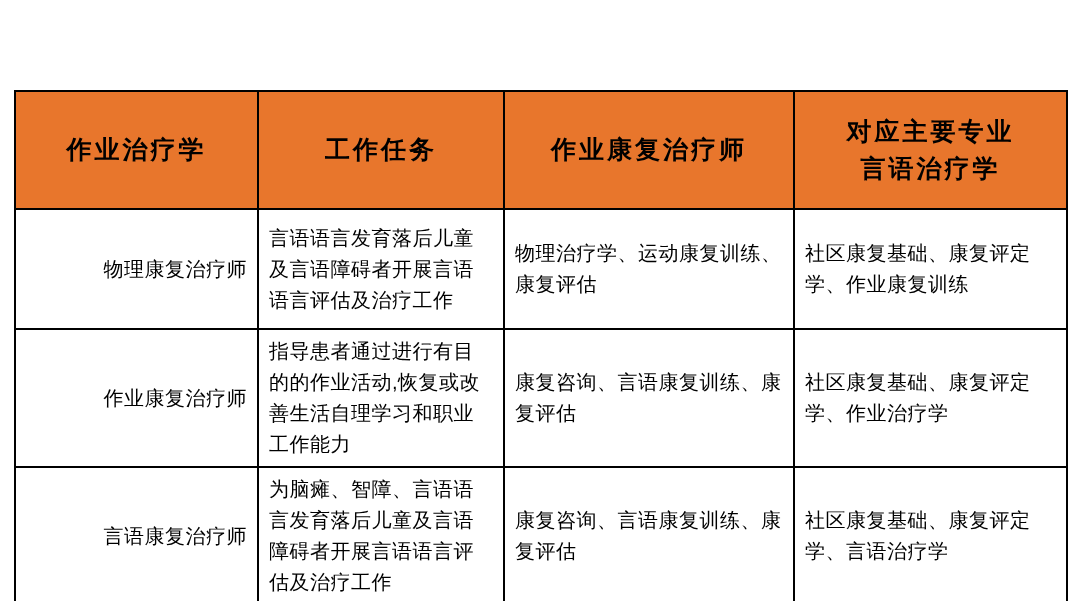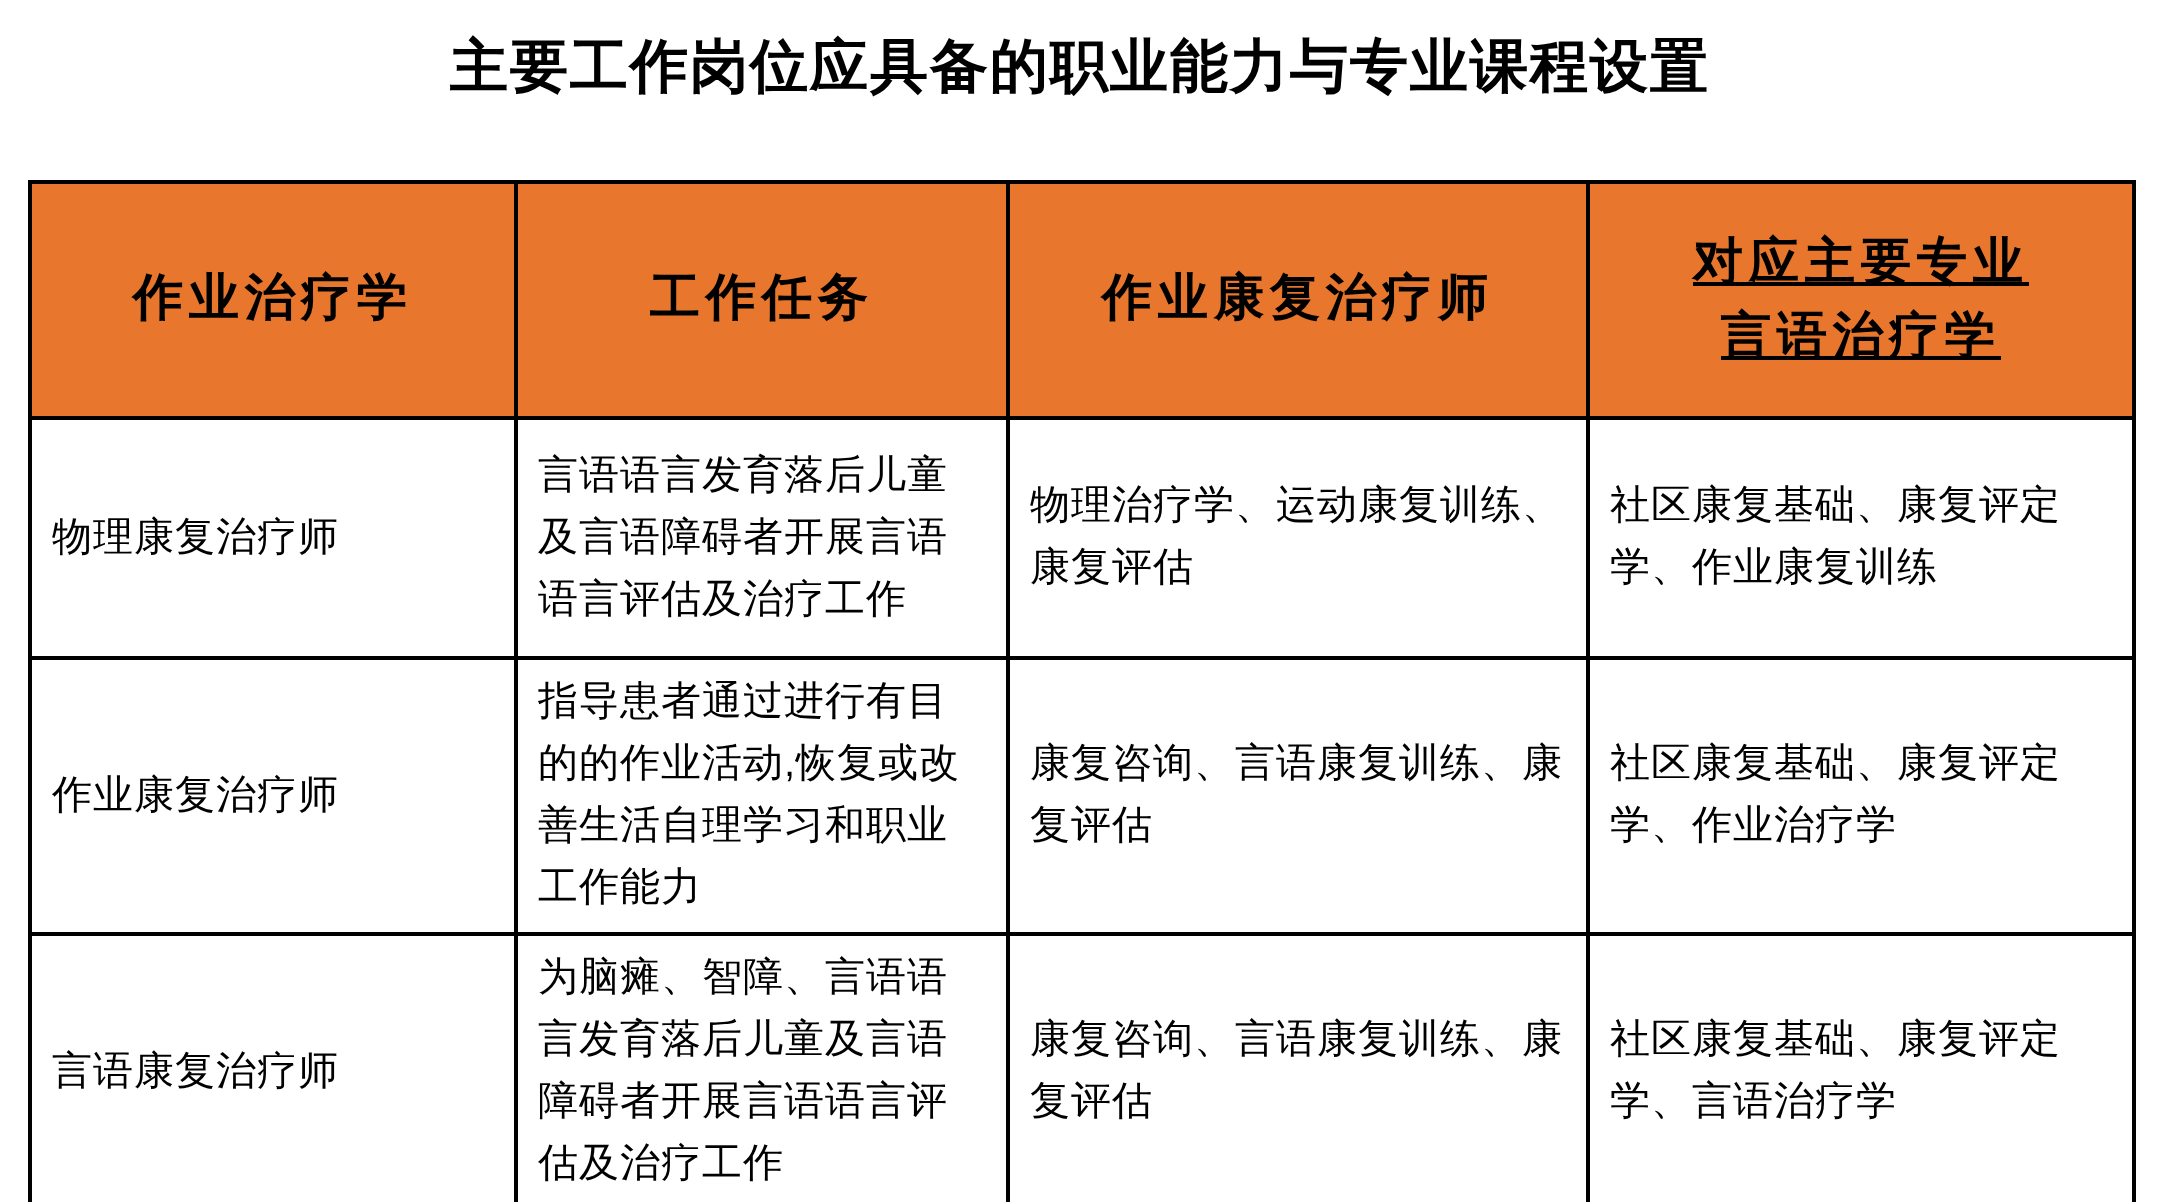--- a/index.html
+++ b/index.html
@@ -59,40 +59,38 @@
     line-height: 1.5;
     font-family: "Liberation Sans", "DejaVu Sans", sans-serif;
   }
   tbody td {
     font-size: 20px;
     line-height: 1.55;
     letter-spacing: 0.5px;
     height: 120px;
   }
   td.c-post {
-    text-align: left;
+    text-align: right;
   }
   td.c-task, td.c-ability, td.c-course {
     text-align: left;
   }
   col.col-post   { width: 243px; }
   col.col-task   { width: 246px; }
   col.col-ability{ width: 290px; }
   col.col-course { width: 273px; }
   .hdr-two-line {
     display: block;
-    text-decoration: underline;
   }
 </style>
 </head>
 <body>
 
 <div class="page">
 
-  <div class="doc-title">主要工作岗位应具备的职业能力与专业课程设置</div>
 
   <div class="table-wrap">
     <table class="main">
       <colgroup>
         <col class="col-post">
         <col class="col-task">
         <col class="col-ability">
         <col class="col-course">
       </colgroup>
       <thead>

